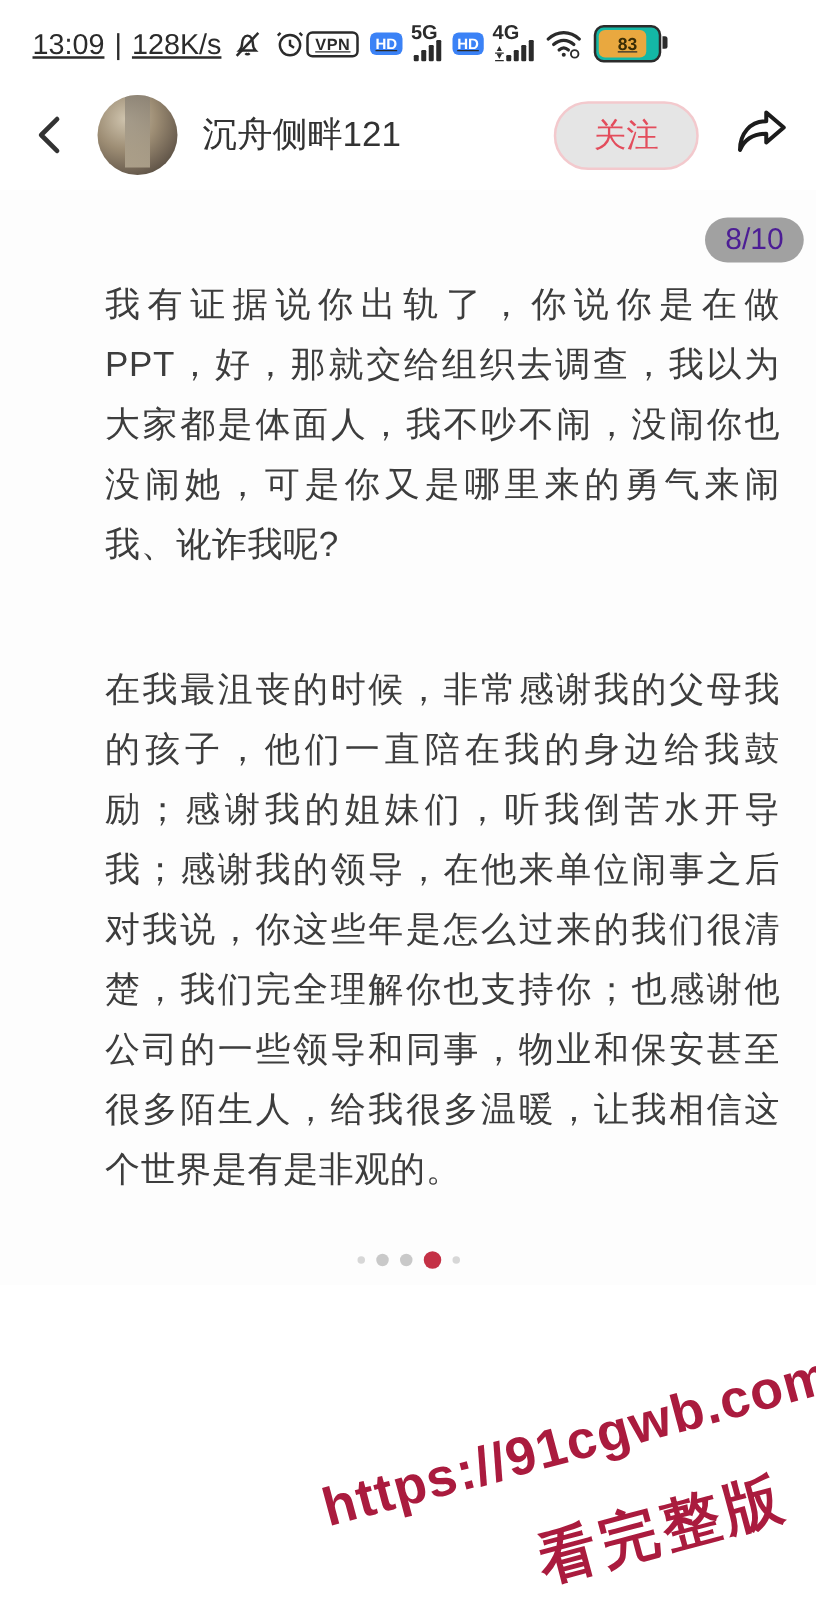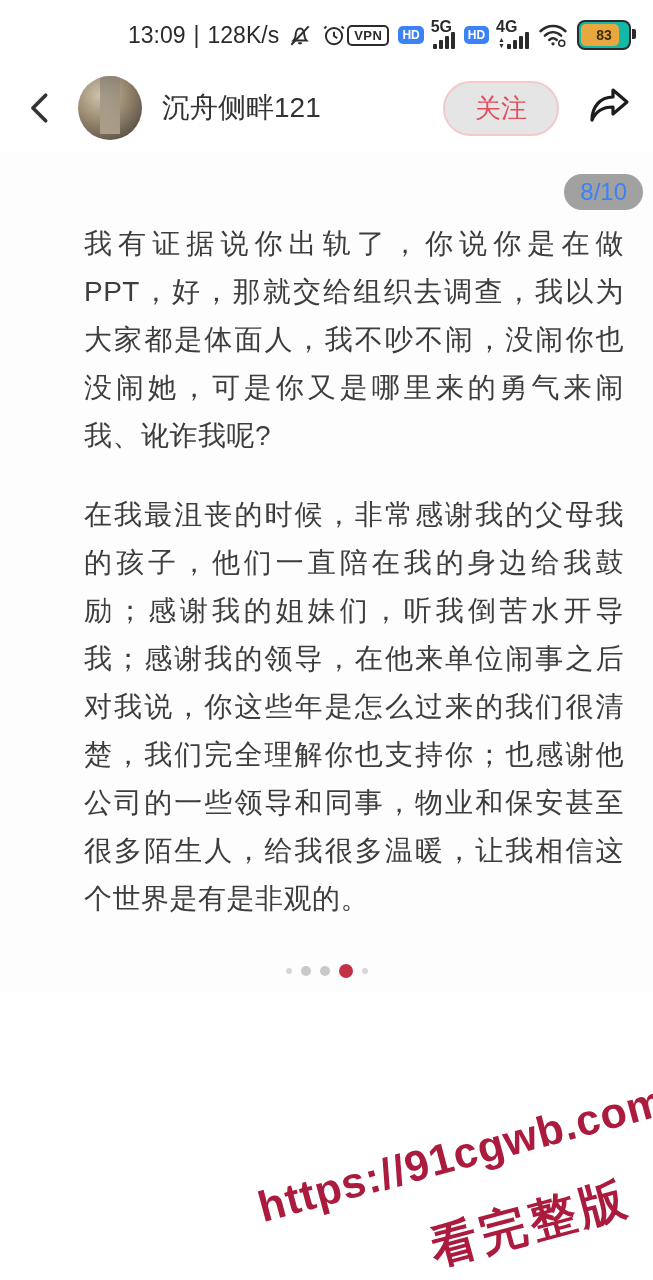--- a/index.html
+++ b/index.html
@@ -4,22 +4,22 @@
 <style>
   html,body{margin:0;padding:0;}
   body{
     width:653px;height:1280px;overflow:hidden;position:relative;
     background:#ffffff;
     font-family:"Liberation Sans","DejaVu Sans",sans-serif;
     -webkit-font-smoothing:antialiased;
   }
   
   .statusbar{
-    height:58px;display:flex;align-items:center;justify-content:flex-end;
-    padding:6px 22px 0 26px;color:#2b2b2b;
+    height:58px;display:flex;align-items:center;justify-content:flex-start;
+    padding:6px 22px 0 26px;color:#2b2b2b;text-decoration:underline;
   }
   .sb-left{display:flex;align-items:center;gap:8px;font-size:23px;font-weight:500;}
   .sb-right{display:flex;align-items:center;gap:9px;}
   .sb-icon{display:inline-flex;align-items:center;}
   .badge-vpn{
     border:2px solid #2b2b2b;border-radius:5px;font-size:13px;font-weight:700;
     padding:1px 5px;letter-spacing:.5px;
   }
   .badge-hd{
     background:#3b82f6;color:#fff;border-radius:5px;font-size:12px;font-weight:700;
@@ -46,28 +46,28 @@
   .avatar::after{content:"";position:absolute;left:22px;top:0;width:20px;height:58px;background:linear-gradient(#8a8276,#b7ab94);opacity:.8;}
   .username{font-size:28px;color:#333;flex:1 1 auto;}
   .followbtn{
     border:2px solid #f3c9cd;border-radius:28px;background:#e5e5e5;
     color:#e34d5c;font-size:26px;padding:8px 30px;margin-right:8px;
   }
   
   .carousel{position:relative;background:#fdfdfd;padding-top:40px;}
   .pagebadge{
     position:absolute;top:22px;right:10px;background:rgba(135,135,135,.78);
-    color:#3b82f6;font-size:24px;padding:4px 16px;border-radius:22px;
+    color:#4c1d95;font-size:24px;padding:4px 16px;border-radius:22px;
   }
   .para{
     width:540px;margin-left:84px;color:#3d3d3d;
     font-size:28px;line-height:48px;letter-spacing:.5px;text-align:justify;
   }
   .para.p2{margin-top:62px;}
-  .para.p3{margin-top:31px;}
+  .para.p3{margin-top:68px;}
   
   .dotsrow{height:40px;display:flex;align-items:center;justify-content:center;gap:9px;margin-top:26px;}
   .dot{border-radius:50%;background:#c9c9c9;}
   .dot.s{width:6px;height:6px;background:#d7d7d7;}
   .dot.m{width:10px;height:10px;}
   .dot.active{width:14px;height:14px;background:#c43146;}
   
   .watermark{position:absolute;z-index:50;color:#aa1b3e;font-weight:700;pointer-events:none;}
   .wm1{left:252px;top:1128px;width:430px;font-size:43px;transform:rotate(-15deg);letter-spacing:1px;}
   .wm2{left:428px;top:1192px;font-size:47px;transform:rotate(-15deg);letter-spacing:4px;}

